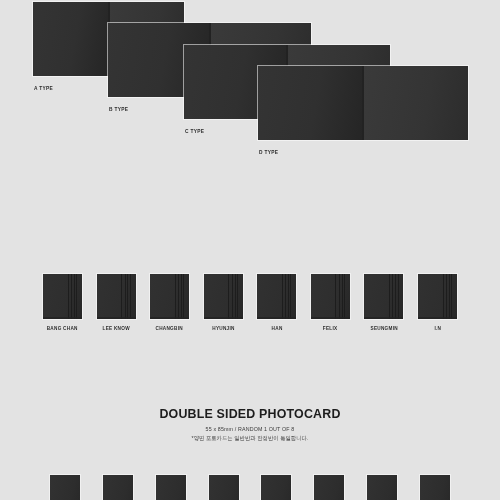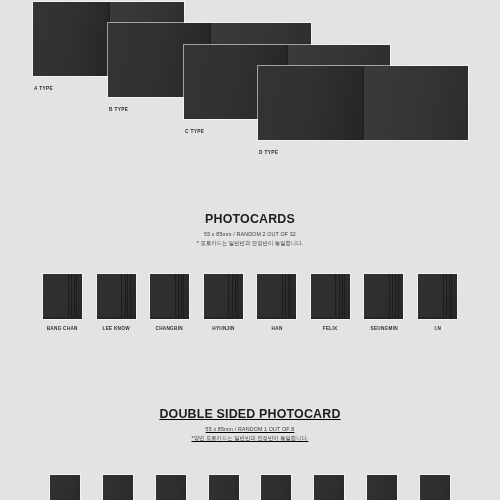--- a/index.html
+++ b/index.html
@@ -196,25 +196,20 @@
         <div class="book-label" style="left: 185px; top: 128px;">C TYPE</div>
         <div class="book" style="left: 258px; top: 66px; width: 210px; height: 74px;">
           <div class="panel left"></div>
           <div class="spine"></div>
           <div class="panel right"></div>
         </div>
         <div class="book-label" style="left: 259px; top: 149px;">D TYPE</div>
       </div>
   </div>
 
-  <div class="section-head" style="top:211px;">
-    <p class="section-title">PHOTOCARDS</p>
-    <p class="section-sub" style="margin-top:3px;">55 x 85mm / RANDOM 2 OUT OF 32</p>
-    <p class="section-note">* 포토카드는 일반반과 한정반이 동일합니다.</p>
-  </div>
 
   <div class="card-row" id="photocards-row" style="top:274px;">
       <div class="card-slot">
         <div class="photocard" style="width: 39px; height: 45px;">
           <div class="pc-face"></div>
           <div class="pc-line" style="left: 24.57px;"></div>
           <div class="pc-line" style="left: 28.08px;"></div>
           <div class="pc-line" style="left: 30.81px;"></div>
           <div class="pc-line" style="left: 33.15px;"></div>
           <div class="pc-bottom"></div>
@@ -293,21 +288,21 @@
           <div class="pc-line" style="left: 24.57px;"></div>
           <div class="pc-line" style="left: 28.08px;"></div>
           <div class="pc-line" style="left: 30.81px;"></div>
           <div class="pc-line" style="left: 33.15px;"></div>
           <div class="pc-bottom"></div>
         </div>
         <div class="member-name">I.N</div>
       </div>
     </div>
 
-  <div class="section-head" style="top:406px;text-decoration:underline;">
+  <div class="section-head" style="top:406px;">
     <p class="section-title">DOUBLE SIDED PHOTOCARD</p>
     <p class="section-sub" style="margin-top:3px;">55 x 85mm / RANDOM 1 OUT OF 8</p>
     <p class="section-note">*양면 포토카드는 일반반과 한정반이 동일합니다.</p>
   </div>
 
   <div class="card-row" id="double-sided-row" style="top:475px;">
       <div class="dbl-card" style="width: 30px; height: 45px;">
         <div class="dc-face"></div>
       </div>
       <div class="dbl-card" style="width: 30px; height: 45px; margin-left: 22.8571px;">

